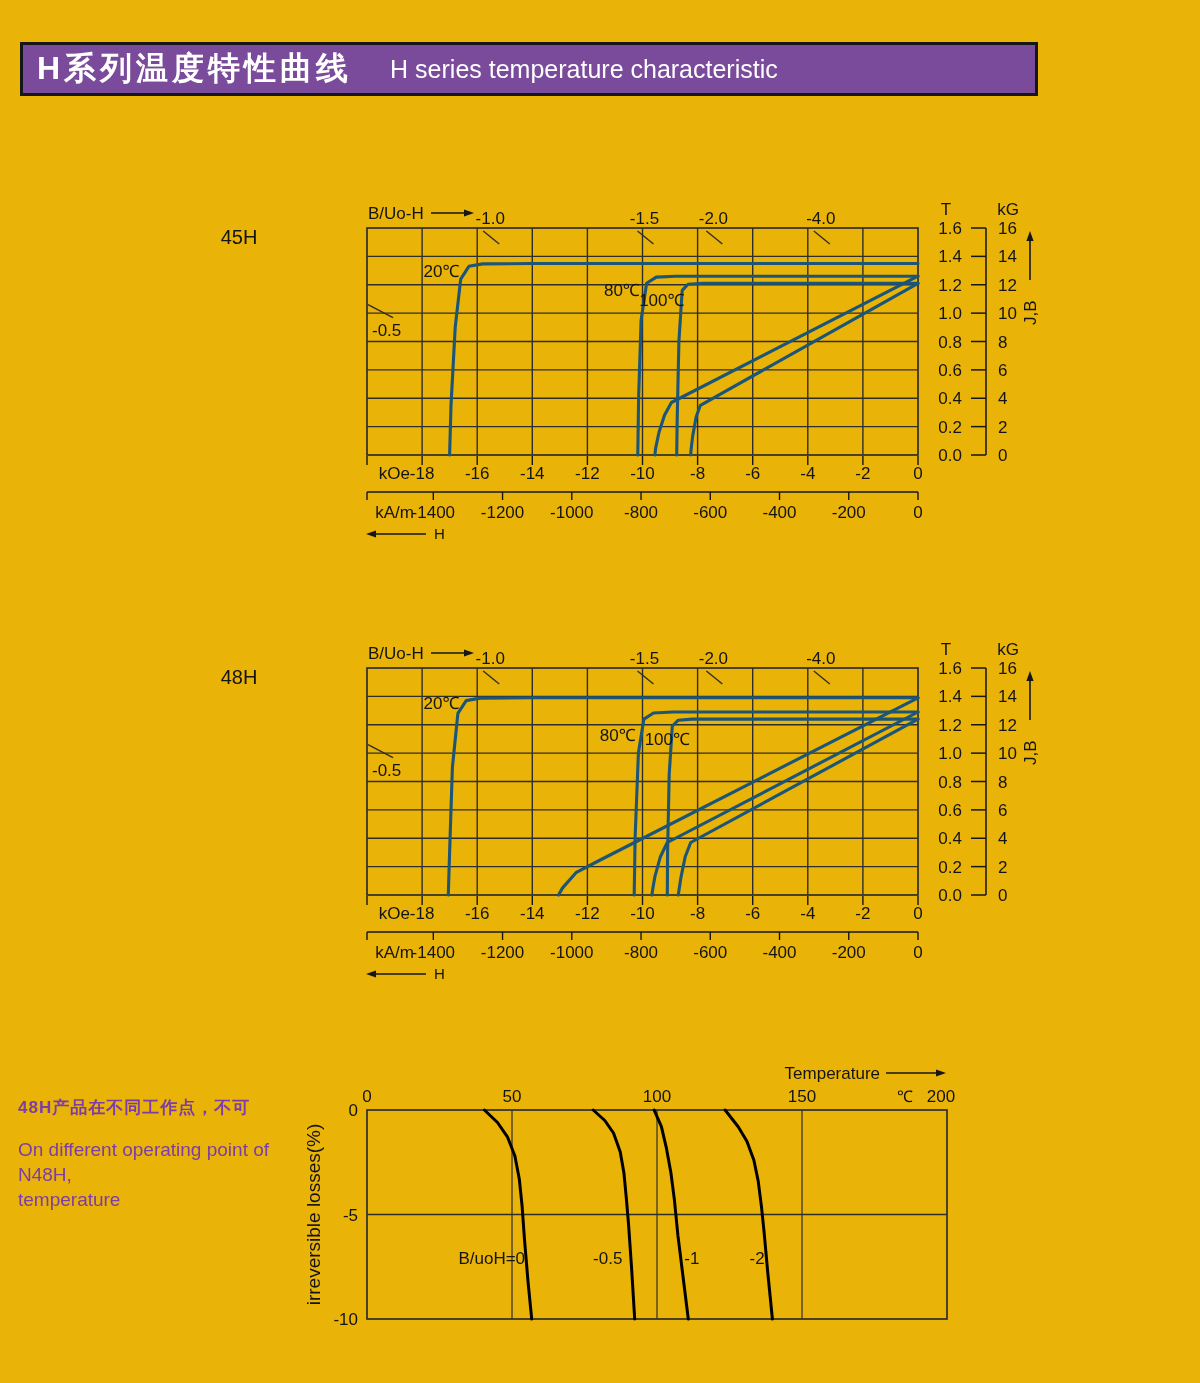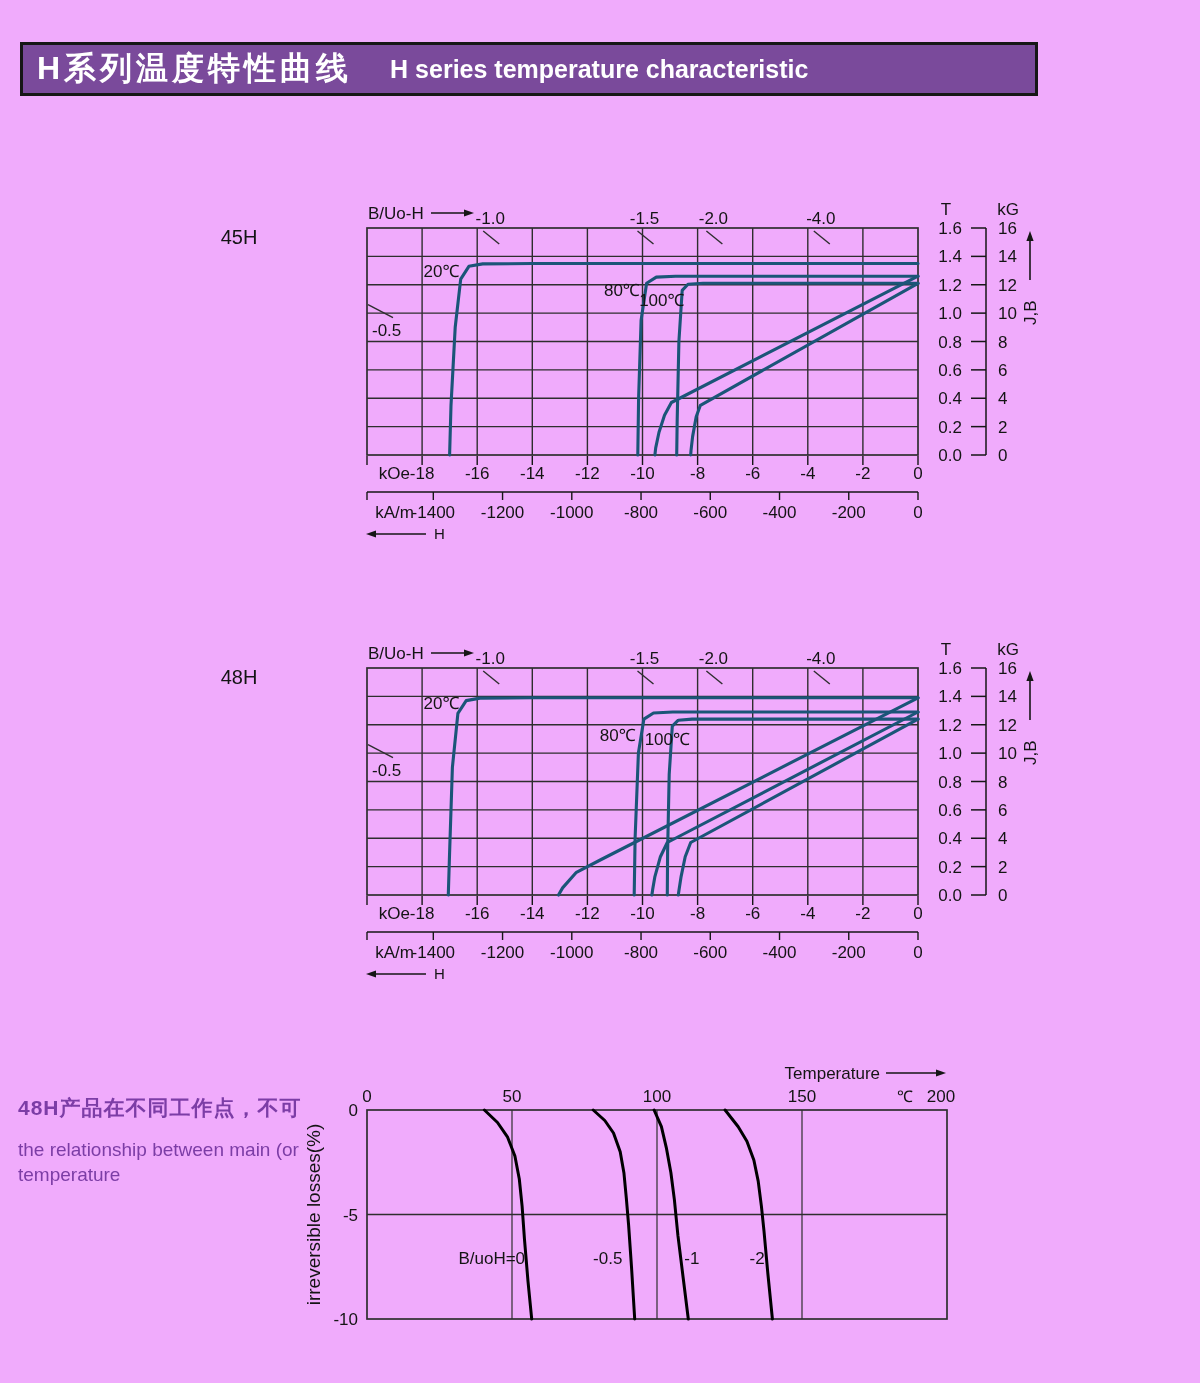--- a/index.html
+++ b/index.html
@@ -1,23 +1,23 @@
 <!DOCTYPE html>
 <html><head>
 <meta charset="utf-8">
 <style>
   html,body{margin:0;padding:0;background:#fff;}
-  .page{position:relative;width:1200px;height:1383px;background:#f0abfc;
+  .page{position:relative;width:1200px;height:1383px;background:#eab308;
         font-family:"Liberation Sans",sans-serif;overflow:hidden;}
   .banner{position:absolute;left:20px;top:42px;width:1012px;height:48px;
           border:3px solid #161616;display:flex;align-items:center;color:#fff;}
   .t-zh{font-size:32px;font-weight:bold;margin-left:14px;letter-spacing:4px;white-space:nowrap;}
-  .t-en{font-size:25px;font-weight:bold;margin-left:38px;white-space:nowrap;}
+  .t-en{font-size:25px;font-weight:normal;margin-left:38px;white-space:nowrap;}
   .note{position:absolute;left:18px;top:1092px;width:290px;}
-  .note-zh{font-size:21px;font-weight:bold;line-height:32px;letter-spacing:1px;}
+  .note-zh{font-size:17px;font-weight:bold;line-height:32px;letter-spacing:1px;}
   .note-en{font-size:19px;line-height:25px;margin-top:13px;}
   svg.charts{position:absolute;left:0;top:0;}
   text{font-family:"Liberation Sans",sans-serif;}
 </style>
 </head>
 <body>
 
 <div class="page">
   <div class="banner" id="banner" style="background: rgb(122, 74, 155); color: rgb(255, 255, 255);">
     <span class="t-zh">H系列温度特性曲线</span>
@@ -298,17 +298,17 @@
         <text x="691.8" y="1264.3899999999999" font-size="17" text-anchor="middle" fill="#141414">-1</text>
         <text x="757.05" y="1264.3899999999999" font-size="17" text-anchor="middle" fill="#141414">-2</text>
       </g>
     </svg>
 
   <div class="note" id="note" style="color: rgb(124, 61, 166);">
     <div class="note-zh">
       <div>48H产品在不同工作点，不可</div>
     </div>
     <div class="note-en">
-      <div>the relationship between main (or</div>
+      <div>On different operating point of N48H,</div>
       <div>temperature</div>
     </div>
   </div>
 </div>
 
 </body></html>

